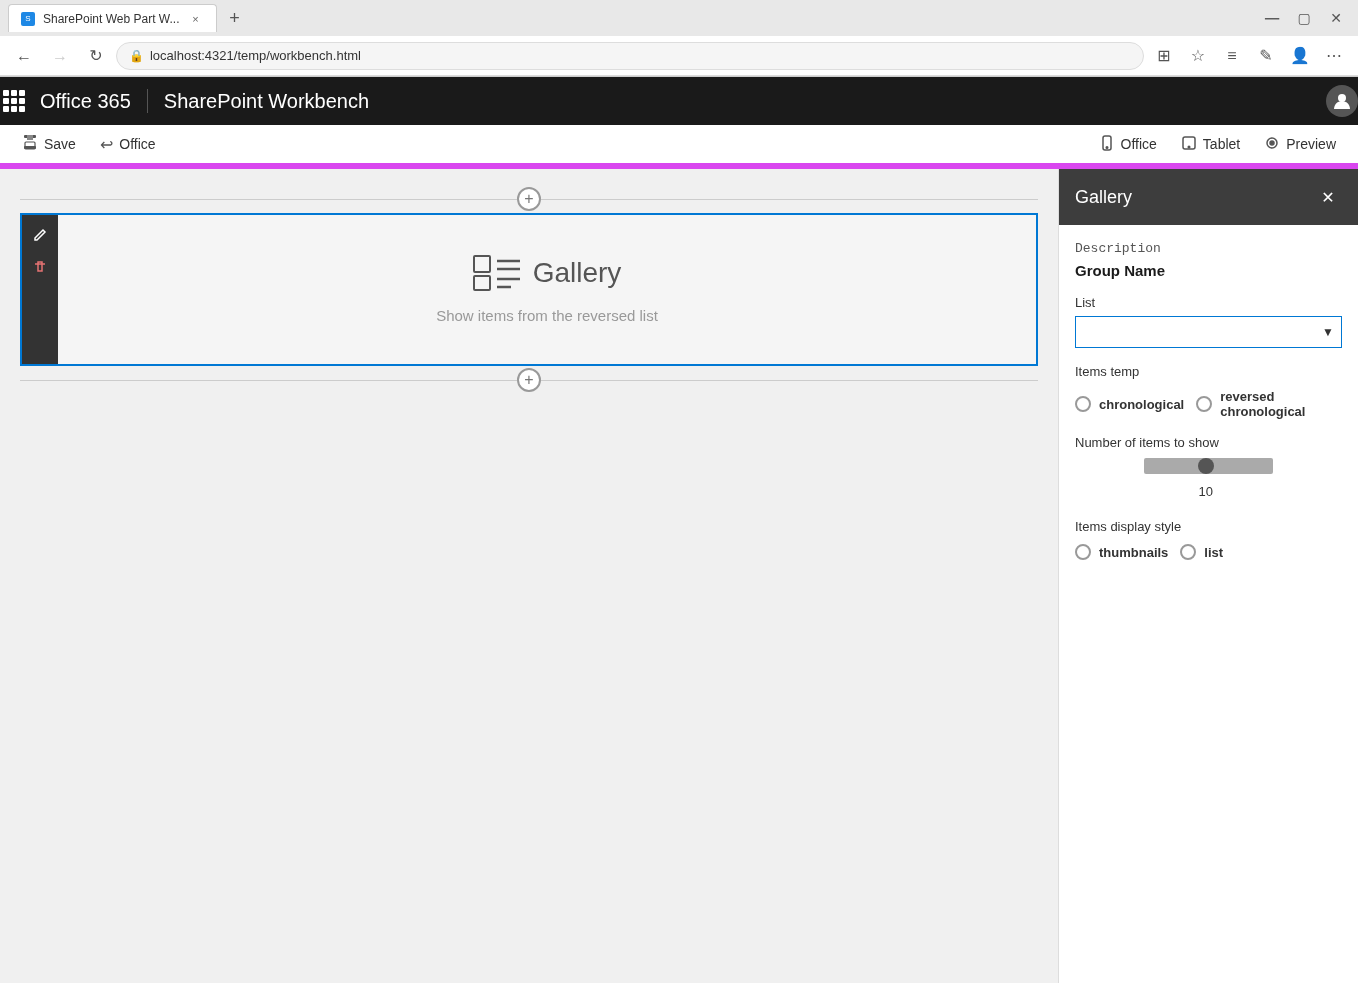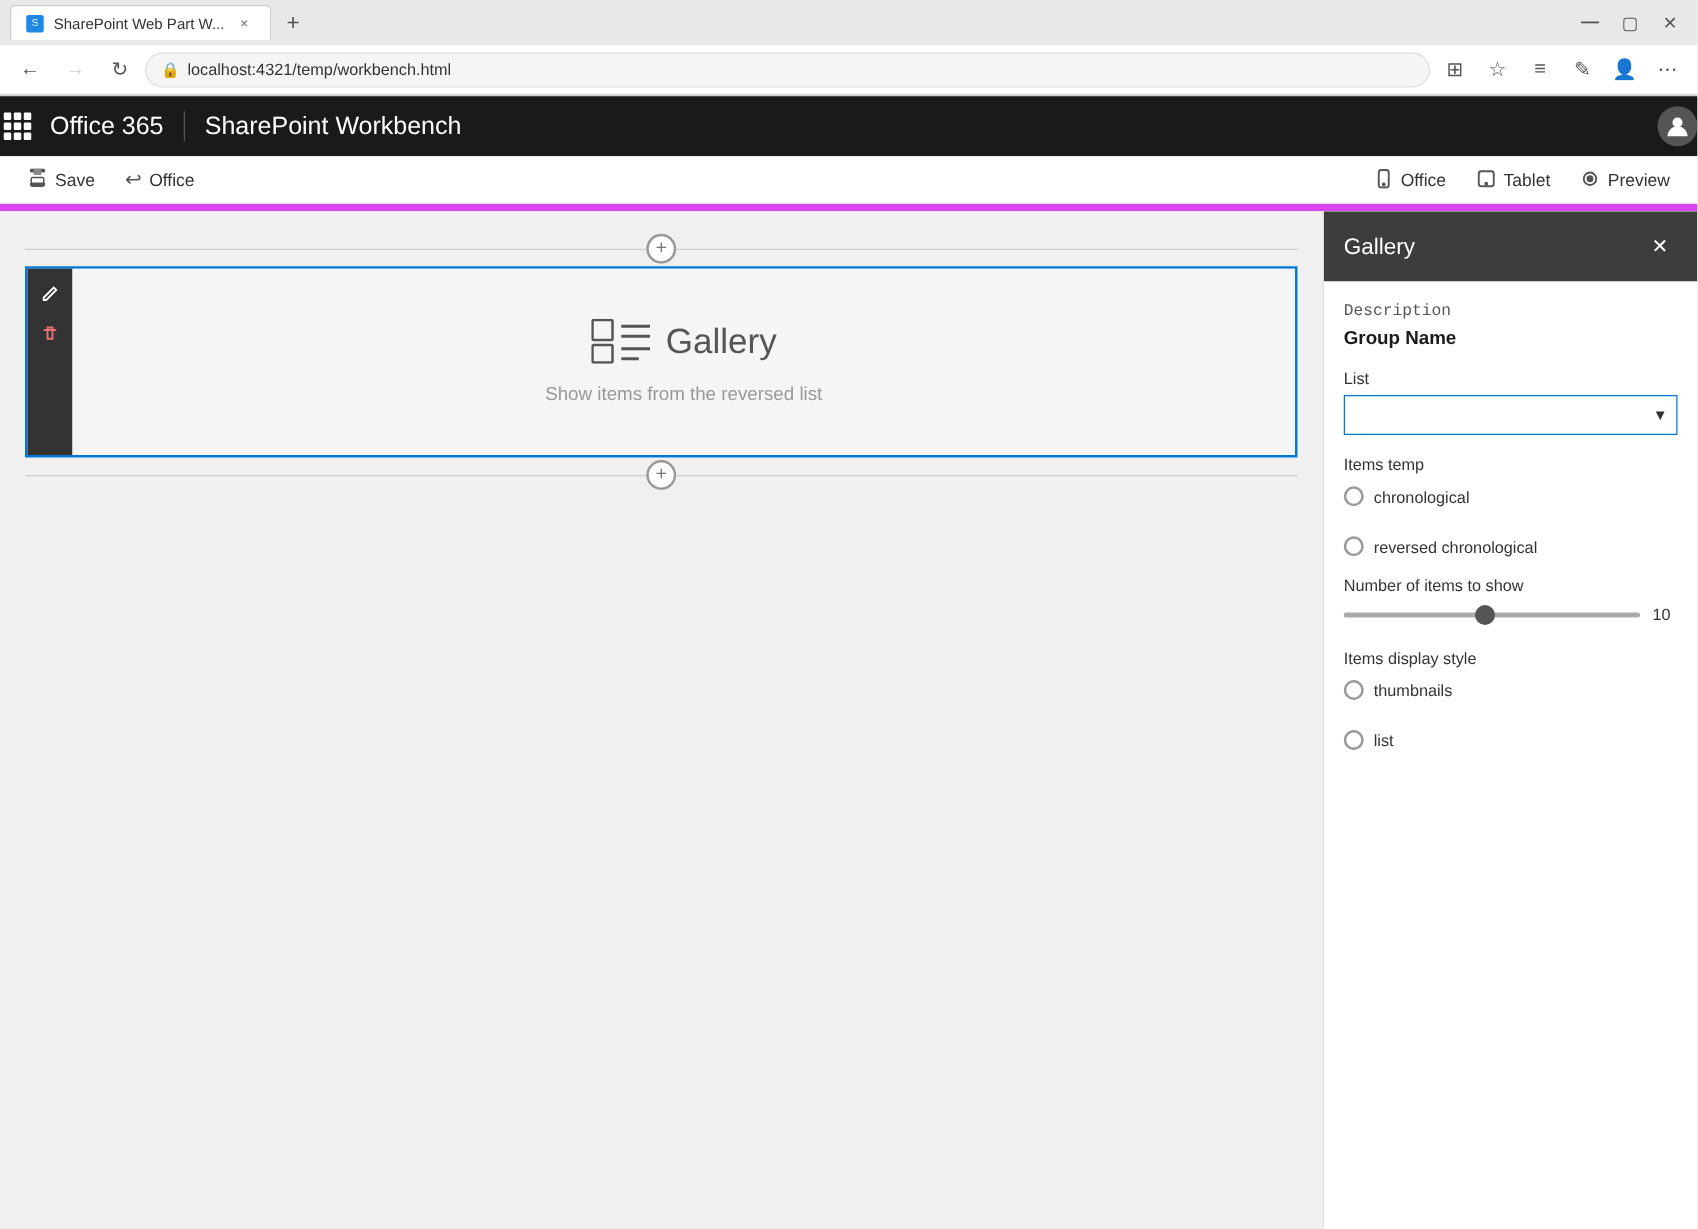--- a/index.html
+++ b/index.html
@@ -390,23 +390,24 @@
     }
 
     .panel-section-title {
       font-size: 13px;
       color: #333;
       margin-bottom: 10px;
       font-weight: 500;
     }
     .radio-group {
       display: flex;
-      flex-direction: column;
-      gap: 24px;
+      flex-direction: row;
+      gap: 12px;
       margin-bottom: 16px;
+      font-weight: bold;
     }
     .radio-item {
       display: flex;
       align-items: center;
       gap: 8px;
       cursor: pointer;
     }
     .radio-circle {
       width: 16px;
       height: 16px;
@@ -426,20 +427,21 @@
     .slider-label {
       font-size: 13px;
       color: #333;
       margin-bottom: 8px;
       font-weight: 500;
     }
     .slider-wrapper {
       display: flex;
       align-items: center;
       gap: 10px;
+      flex-direction: column;
     }
     .slider-value {
       font-size: 13px;
       color: #333;
       min-width: 20px;
     }
     input[type=range] {
       -webkit-appearance: none;
       flex: 1;
       height: 4px;

